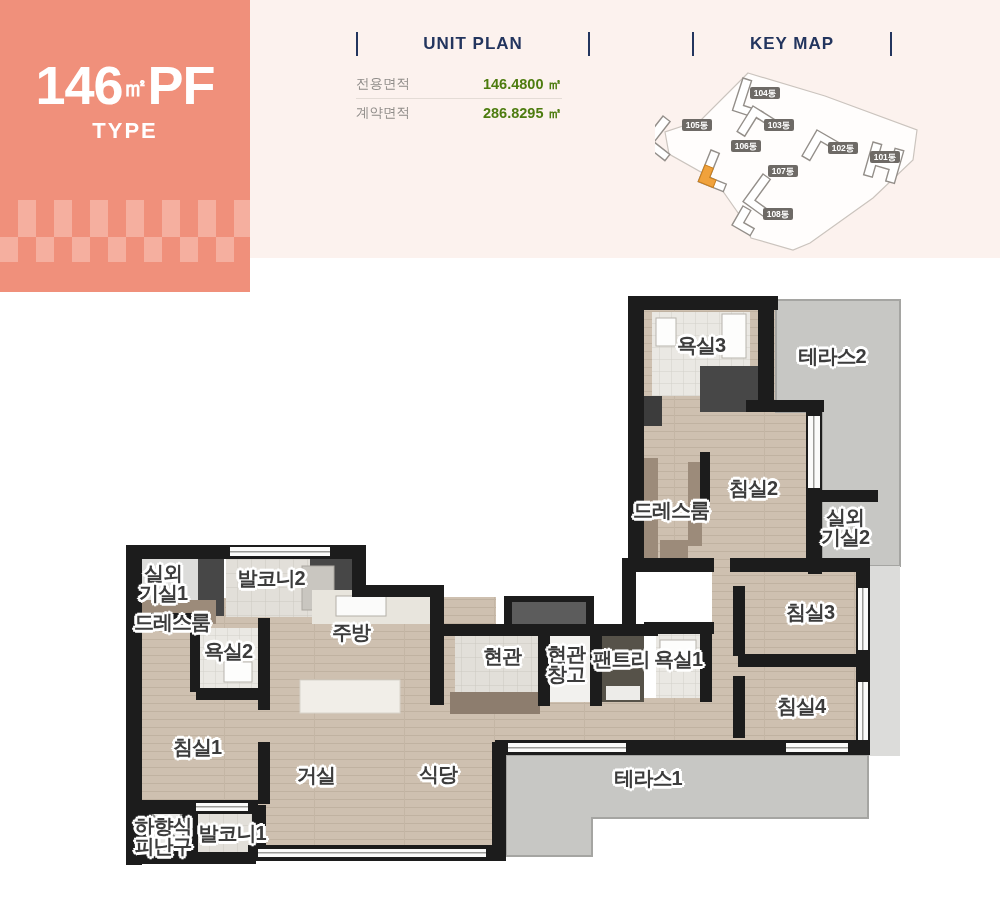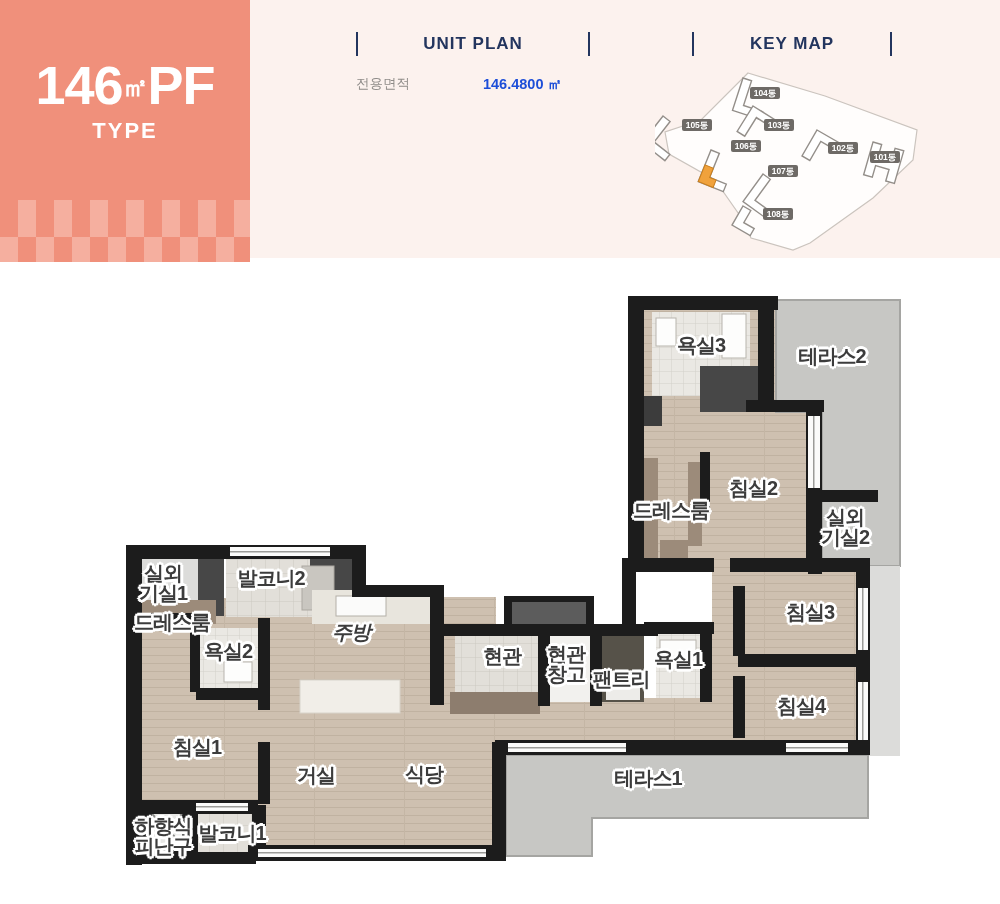--- a/index.html
+++ b/index.html
@@ -1,21 +1,21 @@
 <!DOCTYPE html>
 <html><head>
 <meta charset="utf-8">
 <style>
   html,body{margin:0;padding:0;background:#fff;}
   #page{position:relative;width:1000px;height:904px;background:#fff;overflow:hidden;
         font-family:"Liberation Sans","DejaVu Sans",sans-serif;}
 
   
   .strip{position:absolute;left:0;top:0;width:1000px;height:258px;background:#FCF2EE;}
-  .type-card{position:absolute;left:0;top:0;width:250px;height:262px;background:#F0907B;}
+  .type-card{position:absolute;left:0;top:0;width:250px;height:292px;background:#F0907B;}
   .type-line{position:absolute;left:0;top:58px;width:250px;text-align:center;color:#fff;
              font-weight:700;font-size:54px;letter-spacing:-1px;line-height:1;}
   .type-line .sq{font-size:26px;vertical-align:8px;font-weight:700;}
   .type-sub{position:absolute;left:0;top:118px;width:250px;text-align:center;color:#fff;
             font-weight:700;font-size:22px;letter-spacing:2px;}
   .gen-badge{position:absolute;left:0;top:148px;width:250px;text-align:center;color:#fff;
              font-weight:700;font-size:16px;}
   .gen-badge .bar{display:inline-block;width:2px;height:18px;background:#fff;
                   vertical-align:-3px;margin:0 26px;}
   .checker1{position:absolute;left:0;top:200px;width:250px;height:37px;
@@ -23,21 +23,21 @@
   .checker2{position:absolute;left:0;top:237px;width:250px;height:25px;
             background:repeating-linear-gradient(90deg,#F5AF9F 0 18px,#F0907B 18px 36px);}
 
   .sec-title{position:absolute;display:flex;align-items:center;justify-content:space-between;
              color:#23355E;font-weight:700;font-size:17px;letter-spacing:1px;}
   .sec-title .tbar{width:2px;height:24px;background:#23355E;}
   .up-table{position:absolute;left:356px;top:70px;width:206px;}
   .up-row{display:flex;justify-content:space-between;align-items:center;height:28px;gap:12px;}
   .up-row + .up-row{border-top:1px solid #E4DCD6;}
   .up-label{color:#8F8C89;font-size:13.5px;}
-  .up-value{color:#1d4ed8;font-size:14.5px;font-weight:700;}
+  .up-value{color:#4d7c0f;font-size:14.5px;font-weight:700;}
 
   
   .plan-svg{position:absolute;left:0;top:0;}
   .room-label{position:absolute;transform:translate(-50%,-50%);color:#3C3C3C;font-weight:800;
       font-size:20px;line-height:1.02;letter-spacing:-1px;text-align:center;white-space:pre-line;
       text-shadow:-2px -2px 0 #fff,2px -2px 0 #fff,-2px 2px 0 #fff,2px 2px 0 #fff,
                   -3px 0 0 #fff,3px 0 0 #fff,0 -3px 0 #fff,0 3px 0 #fff,
                   -2px 0 0 #fff,2px 0 0 #fff,0 2px 0 #fff,0 -2px 0 #fff;}
   .keymap-badge-text{fill:#fff;font-size:8.5px;font-weight:700;font-family:"Liberation Sans",sans-serif;}
 </style>
@@ -57,20 +57,24 @@
 
   <div class="sec-title" style="left:356px;top:32px;width:234px;">
     <span class="tbar"></span>
     <span>UNIT PLAN</span>
     <span class="tbar"></span>
   </div>
   <div class="up-table">
     <div class="up-row">
       <span class="up-label">전용면적</span>
       <span class="up-value">146.4800 ㎡</span>
+    </div>
+    <div class="up-row">
+      <span class="up-label">계약면적</span>
+      <span class="up-value">286.8295 ㎡</span>
     </div>
   </div>
 
   <div class="sec-title" style="left:692px;top:32px;width:200px;gap:38px;">
     <span class="tbar"></span>
     <span>KEY MAP</span>
     <span class="tbar"></span>
   </div>
 
   <svg class="plan-svg" width="300" height="200" style="left:655px;top:58px;" viewBox="0 0 300 200">
@@ -257,30 +261,30 @@
     <div class="room-label" style="left:820px;top:356px;margin-left:12px;">테라스2</div>
     <div class="room-label" style="left:753px;top:488px;">침실2</div>
     <div class="room-label" style="left:671px;top:510px;">드레스룸</div>
     <div class="room-label" style="left:845px;top:527px;">실외
 기실2</div>
     <div class="room-label" style="left:163px;top:583px;">실외
 기실1</div>
     <div class="room-label" style="left:271px;top:578px;">발코니2</div>
     <div class="room-label" style="left:172px;top:622px;">드레스룸</div>
     <div class="room-label" style="left:228px;top:651px;">욕실2</div>
-    <div class="room-label" style="left:351px;top:632px;font-style:italic;">주방</div>
+    <div class="room-label" style="left:351px;top:632px;">주방</div>
     <div class="room-label" style="left:502px;top:656px;">현관</div>
     <div class="room-label" style="left:566px;top:664px;">현관
 창고</div>
-    <div class="room-label" style="left:621px;top:679px;">팬트리</div>
+    <div class="room-label" style="left:621px;top:659px;">팬트리</div>
     <div class="room-label" style="left:678px;top:659px;">욕실1</div>
     <div class="room-label" style="left:802px;top:612px;margin-left:8px;">침실3</div>
     <div class="room-label" style="left:801px;top:706px;">침실4</div>
     <div class="room-label" style="left:197px;top:747px;">침실1</div>
     <div class="room-label" style="left:316px;top:775px;">거실</div>
-    <div class="room-label" style="left:424px;top:774px;">식당</div>
+    <div class="room-label" style="left:438px;top:774px;">식당</div>
     <div class="room-label" style="left:648px;top:778px;">테라스1</div>
     <div class="room-label" style="left:163px;top:836px;">하향식
 피난구</div>
     <div class="room-label" style="left:232px;top:833px;">발코니1</div>
   </div>
 
 </div>
 
 </body></html>

